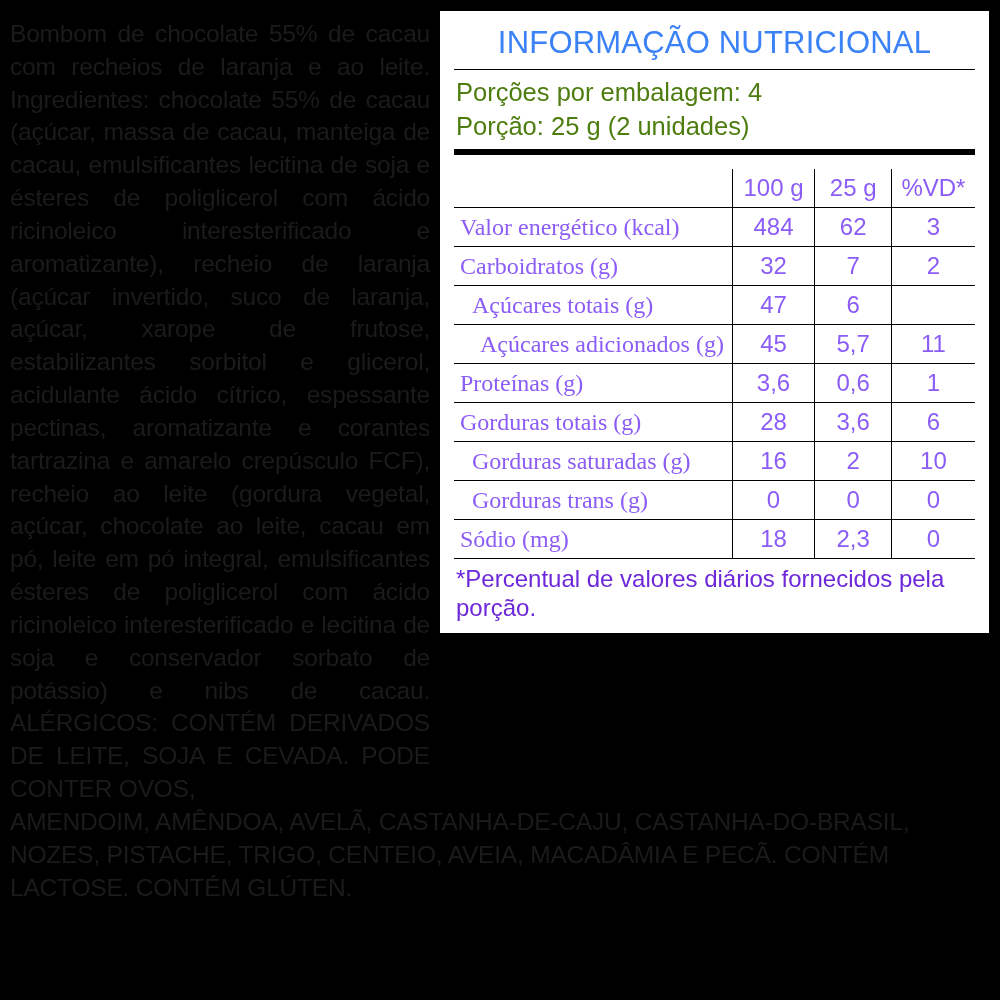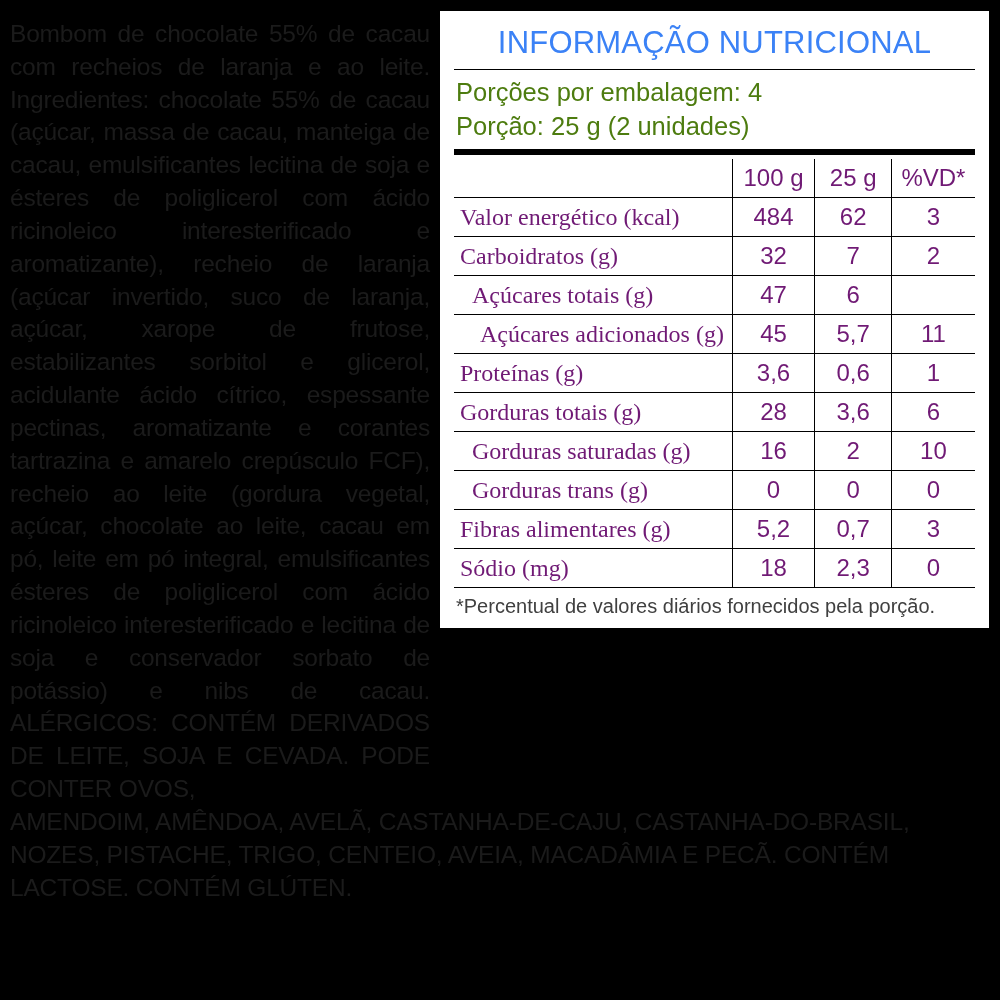--- a/index.html
+++ b/index.html
@@ -78,23 +78,23 @@
   .nf-servings {
     font-size: 25.5px;
     color: #4d7c0f;
     line-height: 1.32;
     padding-left: 2px;
   }
 
   table.nf-table {
     width: 100%;
     border-collapse: collapse;
-    margin-top: 4px;
+    margin-top: 14px;
     font-size: 24px;
-    color: #701a75;
+    color: #8b5cf6;
   }
   table.nf-table th,
   table.nf-table td {
     border-bottom: 1.5px solid #000;
     padding: 5px 6px 5px 6px;
     font-weight: normal;
     vertical-align: middle;
   }
   table.nf-table tr:last-child td {
     border-bottom: 1.5px solid #000;
@@ -105,22 +105,22 @@
   .col-v2    { text-align: center; width: 76px;  border-left: 1.5px solid #000; }
   .col-v3    { text-align: center; width: 74px;  border-left: 1.5px solid #000; }
 
   .hdr-row th { padding-top: 2px; padding-bottom: 4px; font-size: 24px; }
   .hdr-row th.col-name { border-bottom: 1.5px solid #000; }
 
   .indent-1 { padding-left: 18px !important; }
   .indent-2 { padding-left: 26px !important; }
 
   .nf-footnote {
-    font-size: 20px;
-    color: #404040;
+    font-size: 24px;
+    color: #6d28d9;
     padding: 6px 2px 2px 2px;
     line-height: 1.2;
   }
 </style>
 </head>
 <body>
 
 <div id="page">
 
   <div id="ingredients">
@@ -190,26 +190,20 @@
           <td class="col-v2">2</td>
           <td class="col-v3">10</td>
         </tr>
         <tr>
           <td class="col-name indent-1">Gorduras trans (g)</td>
           <td class="col-v1">0</td>
           <td class="col-v2">0</td>
           <td class="col-v3">0</td>
         </tr>
         <tr>
-          <td class="col-name">Fibras alimentares (g)</td>
-          <td class="col-v1">5,2</td>
-          <td class="col-v2">0,7</td>
-          <td class="col-v3">3</td>
-        </tr>
-        <tr>
           <td class="col-name">Sódio (mg)</td>
           <td class="col-v1">18</td>
           <td class="col-v2">2,3</td>
           <td class="col-v3">0</td>
         </tr>
       </tbody>
     </table>
 
     <div class="nf-footnote">*Percentual de valores diários fornecidos pela porção.</div>
   </div>

